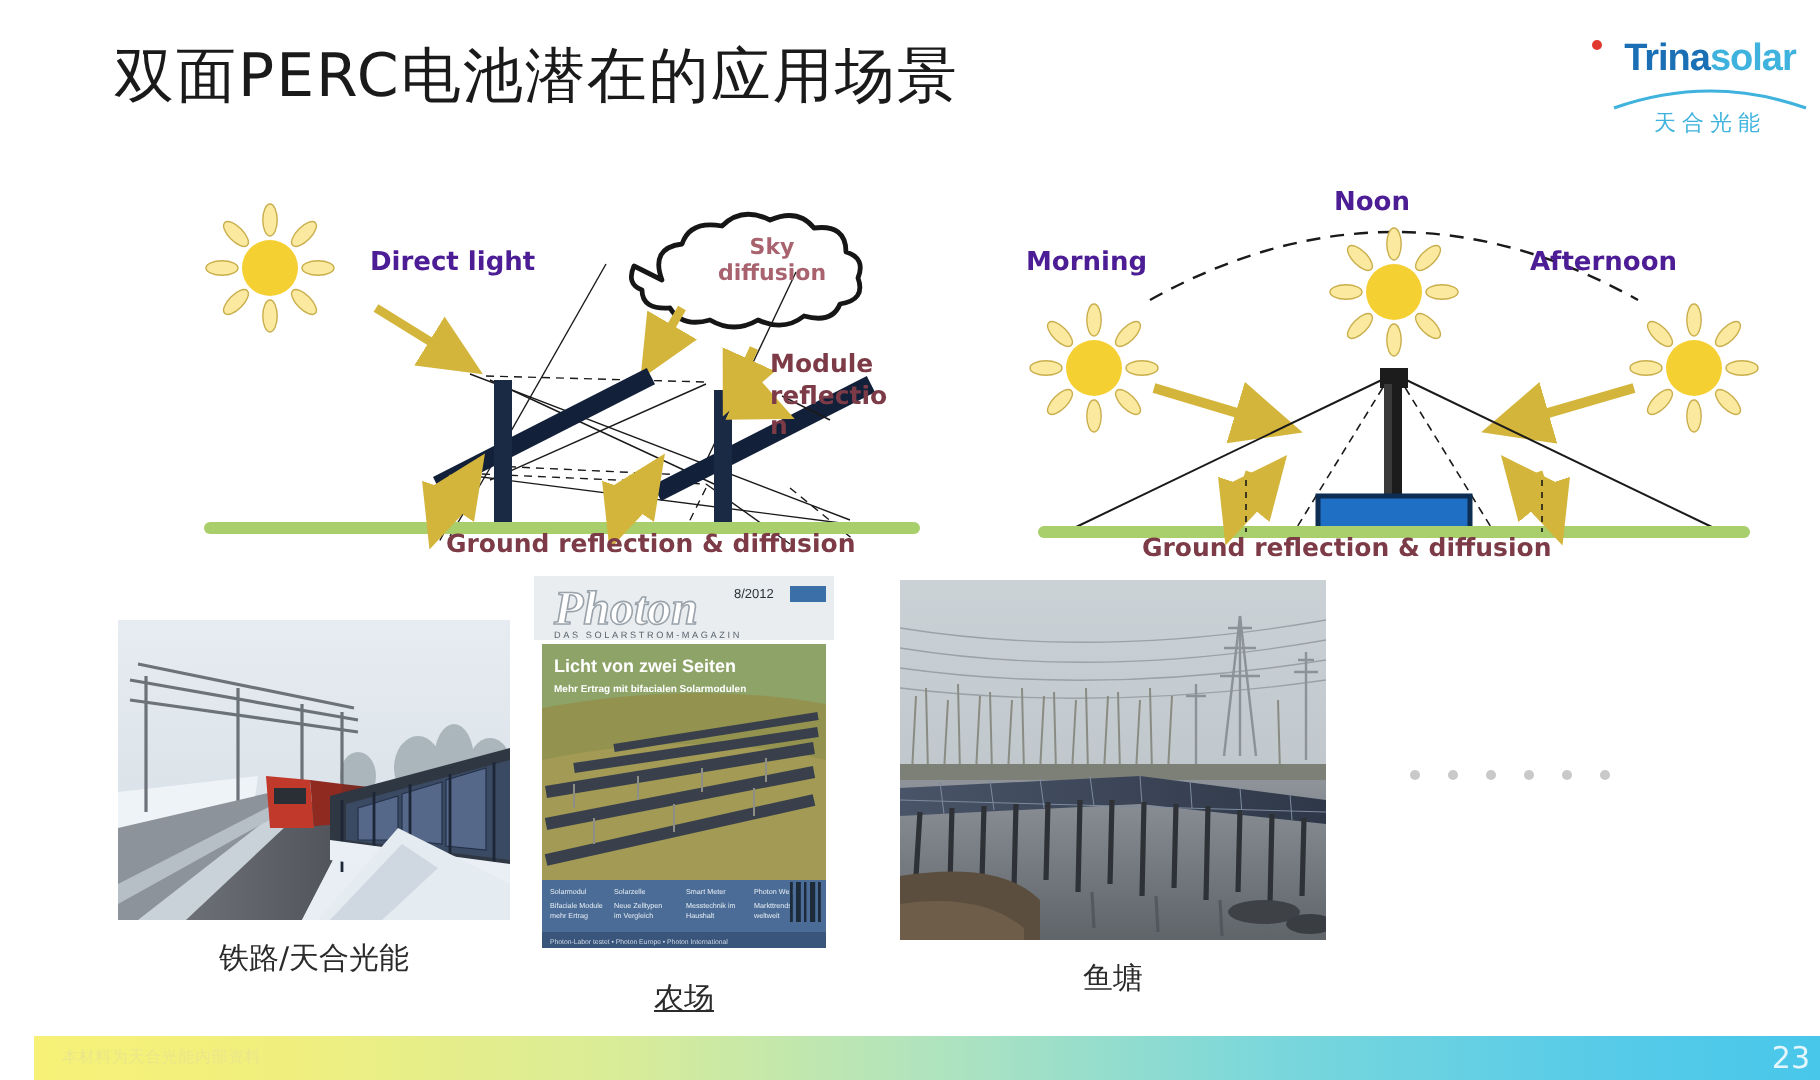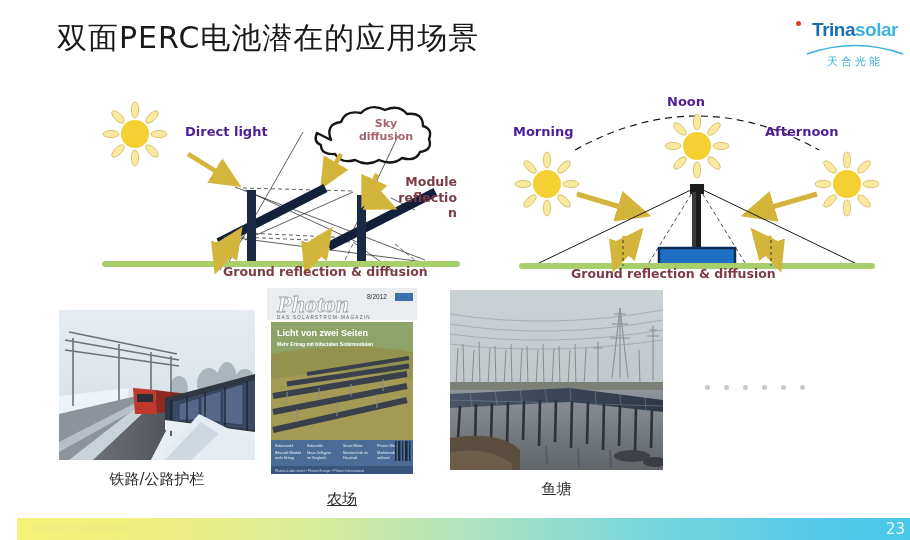--- a/index.html
+++ b/index.html
@@ -153,21 +153,21 @@
       <line x1="296" y1="106" x2="320" y2="118" stroke="#1a1a1a" stroke-width=".7"></line>
     </svg>
 
     <div class="lbl lbl-dark" style="left:90px;top:32px;">Direct light</div>
 
     <div class="lbl lbl-pink" style="left:254px;top:26px;width:74px;">
       <span>Sky</span><br>
       <span>diffusion</span>
     </div>
 
-    <div class="lbl lbl-maroon" style="left:290px;top:82px;width:72px;line-height:1.25;text-align:right;">
+    <div class="lbl lbl-maroon" style="left:290px;top:82px;width:72px;line-height:1.25;text-align:left;">
       <span>Module</span><br>
       <span>reflectio</span><br>
       <span>n</span>
     </div>
 
     <div class="lbl lbl-maroon" style="left:128px;top:172px;">Ground reflection &amp; diffusion</div>
   </div>
 
   <div class="diagram" style="left:480px;top:88px;width:400px;height:196px;">
 
@@ -323,21 +323,21 @@
           <line x1="146" y1="82" x2="146" y2="132"></line>
           <line x1="166" y1="77" x2="166" y2="136"></line>
           <line x1="188" y1="71" x2="188" y2="140"></line>
         </g>
         <polygon points="106,110 196,122 196,132 106,120" fill="#e9eff4"></polygon>
       </g>
 
       <polygon points="100,150 140,104 196,132 196,150" fill="#e4ebf1"></polygon>
       <polygon points="106,150 142,112 160,124 132,150" fill="#cfd8e0"></polygon>
     </svg>
-    <div class="caption">铁路/公路护栏</div>
+    <div class="caption">铁路/天合光能</div>
   </div>
 
   <div class="photo-block" style="left:250px;top:288px;width:150px;">
     <svg class="photo" width="150" height="190" viewBox="0 0 150 190">
       <rect width="150" height="190" fill="#ffffff"></rect>
 
       <rect x="0" y="0" width="150" height="32" fill="#e9edf0"></rect>
       <text x="10" y="24" font-family="Liberation Serif, serif" font-size="24" font-style="italic" font-weight="bold" fill="#ffffff" stroke="#9aa3ab" stroke-width=".8">Photon</text>
       <text x="100" y="11" font-family="Liberation Sans, sans-serif" font-size="6.5" fill="#2b3138">8/2012</text>
       <rect x="128" y="5" width="18" height="8" fill="#3a6fa8"></rect>

